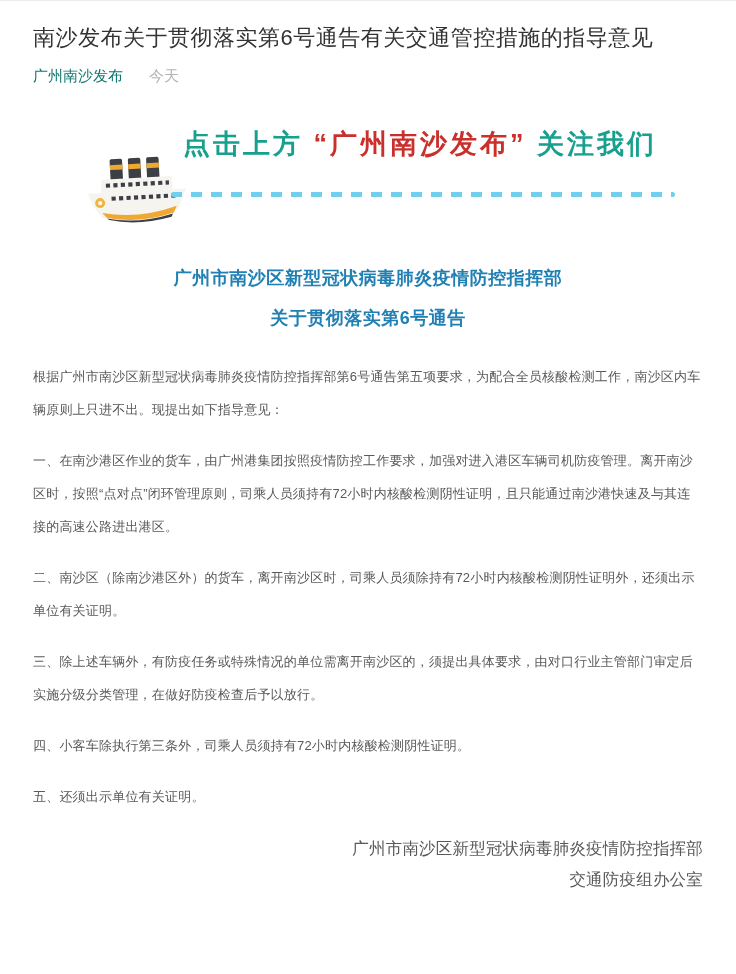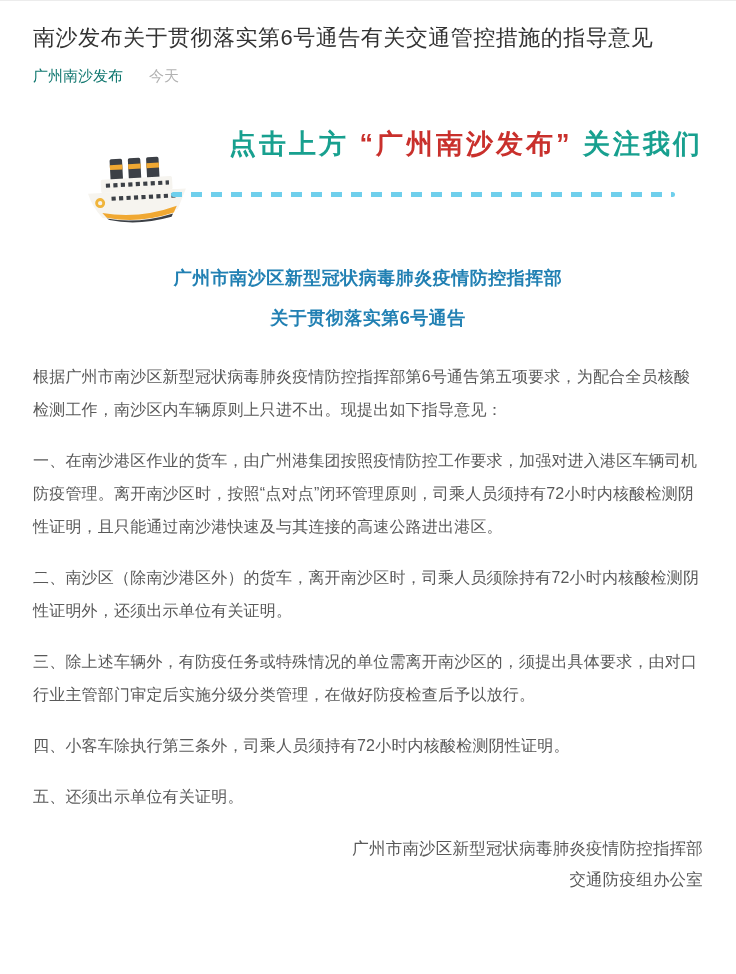--- a/index.html
+++ b/index.html
@@ -33,21 +33,21 @@
 
   
   .banner {
     position: relative;
     margin-top: 30px;
     height: 124px;
   }
   .banner-text {
     padding-left: 104px;
     padding-top: 10px;
-    text-align: right;
+    text-align: center;
     font-size: 27px;
     font-weight: 800;
     letter-spacing: 3px;
     white-space: nowrap;
   }
   .banner-teal { color: #18a08f; }
   .banner-red  { color: #c9302c; }
   .ship {
     position: absolute;
     left: 50px;
@@ -75,21 +75,21 @@
     color: #2180b3;
     font-weight: 700;
     font-size: 18px;
     line-height: 40px;
     letter-spacing: 0.5px;
   }
 
   
   .doc-body p {
     margin-top: 18px;
-    font-size: 16px;
+    font-size: 13px;
     line-height: 33px;
     color: #595959;
     letter-spacing: 0.2px;
   }
   .doc-body p.first { margin-top: 22px; }
 
   
   .signature {
     margin-top: 20px;
     text-align: right;

